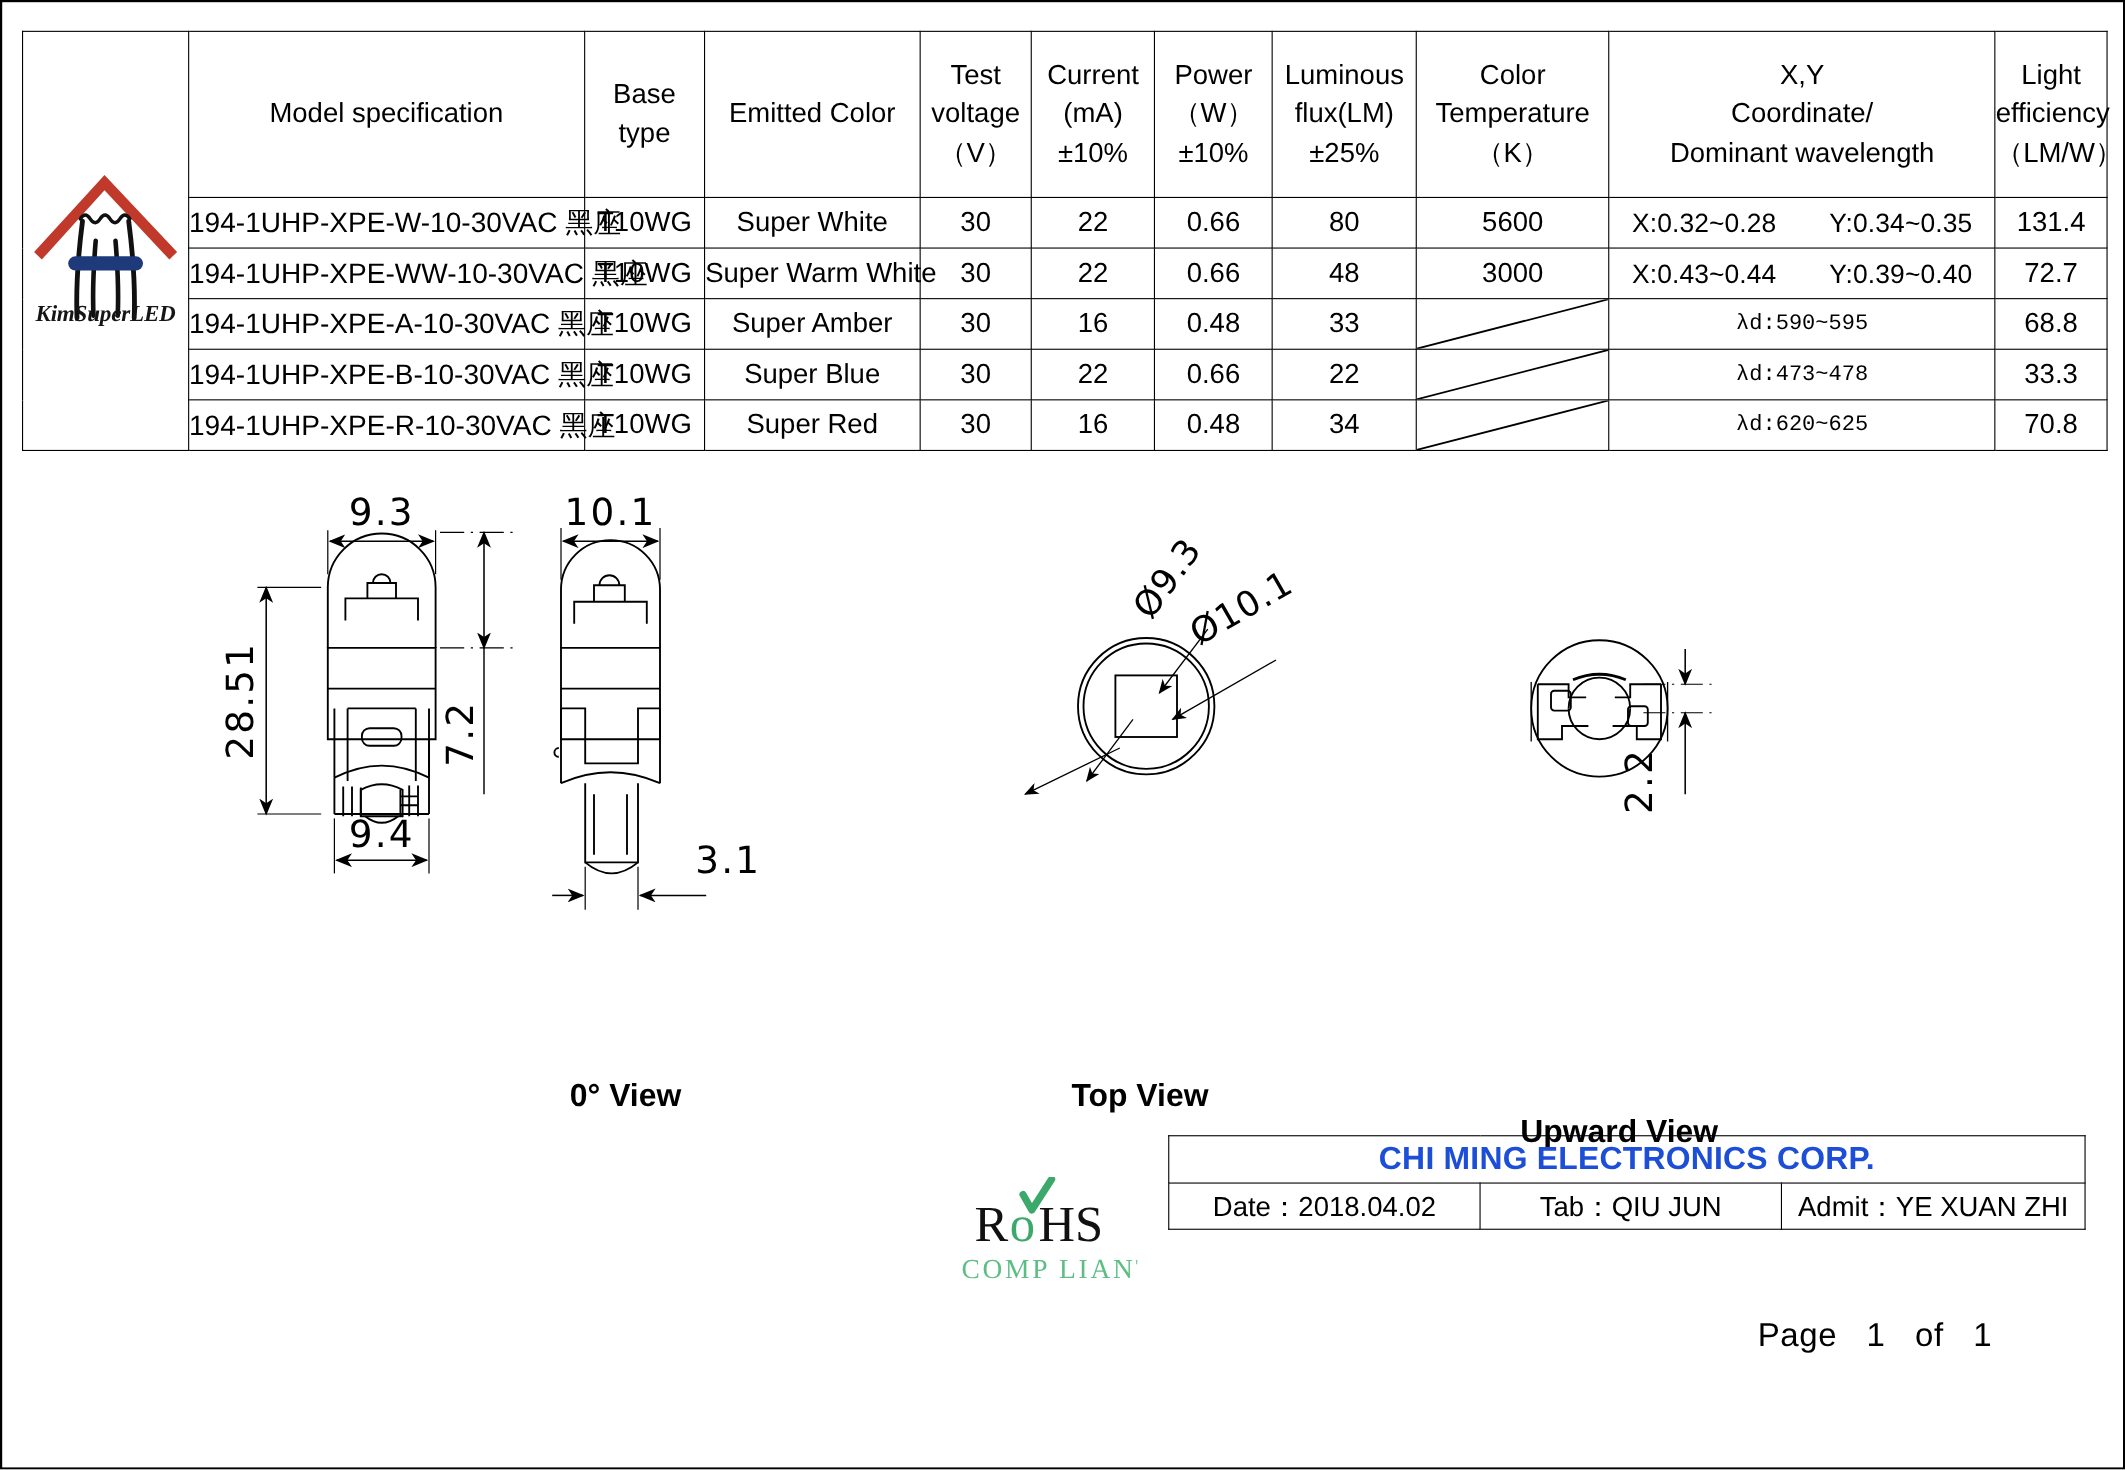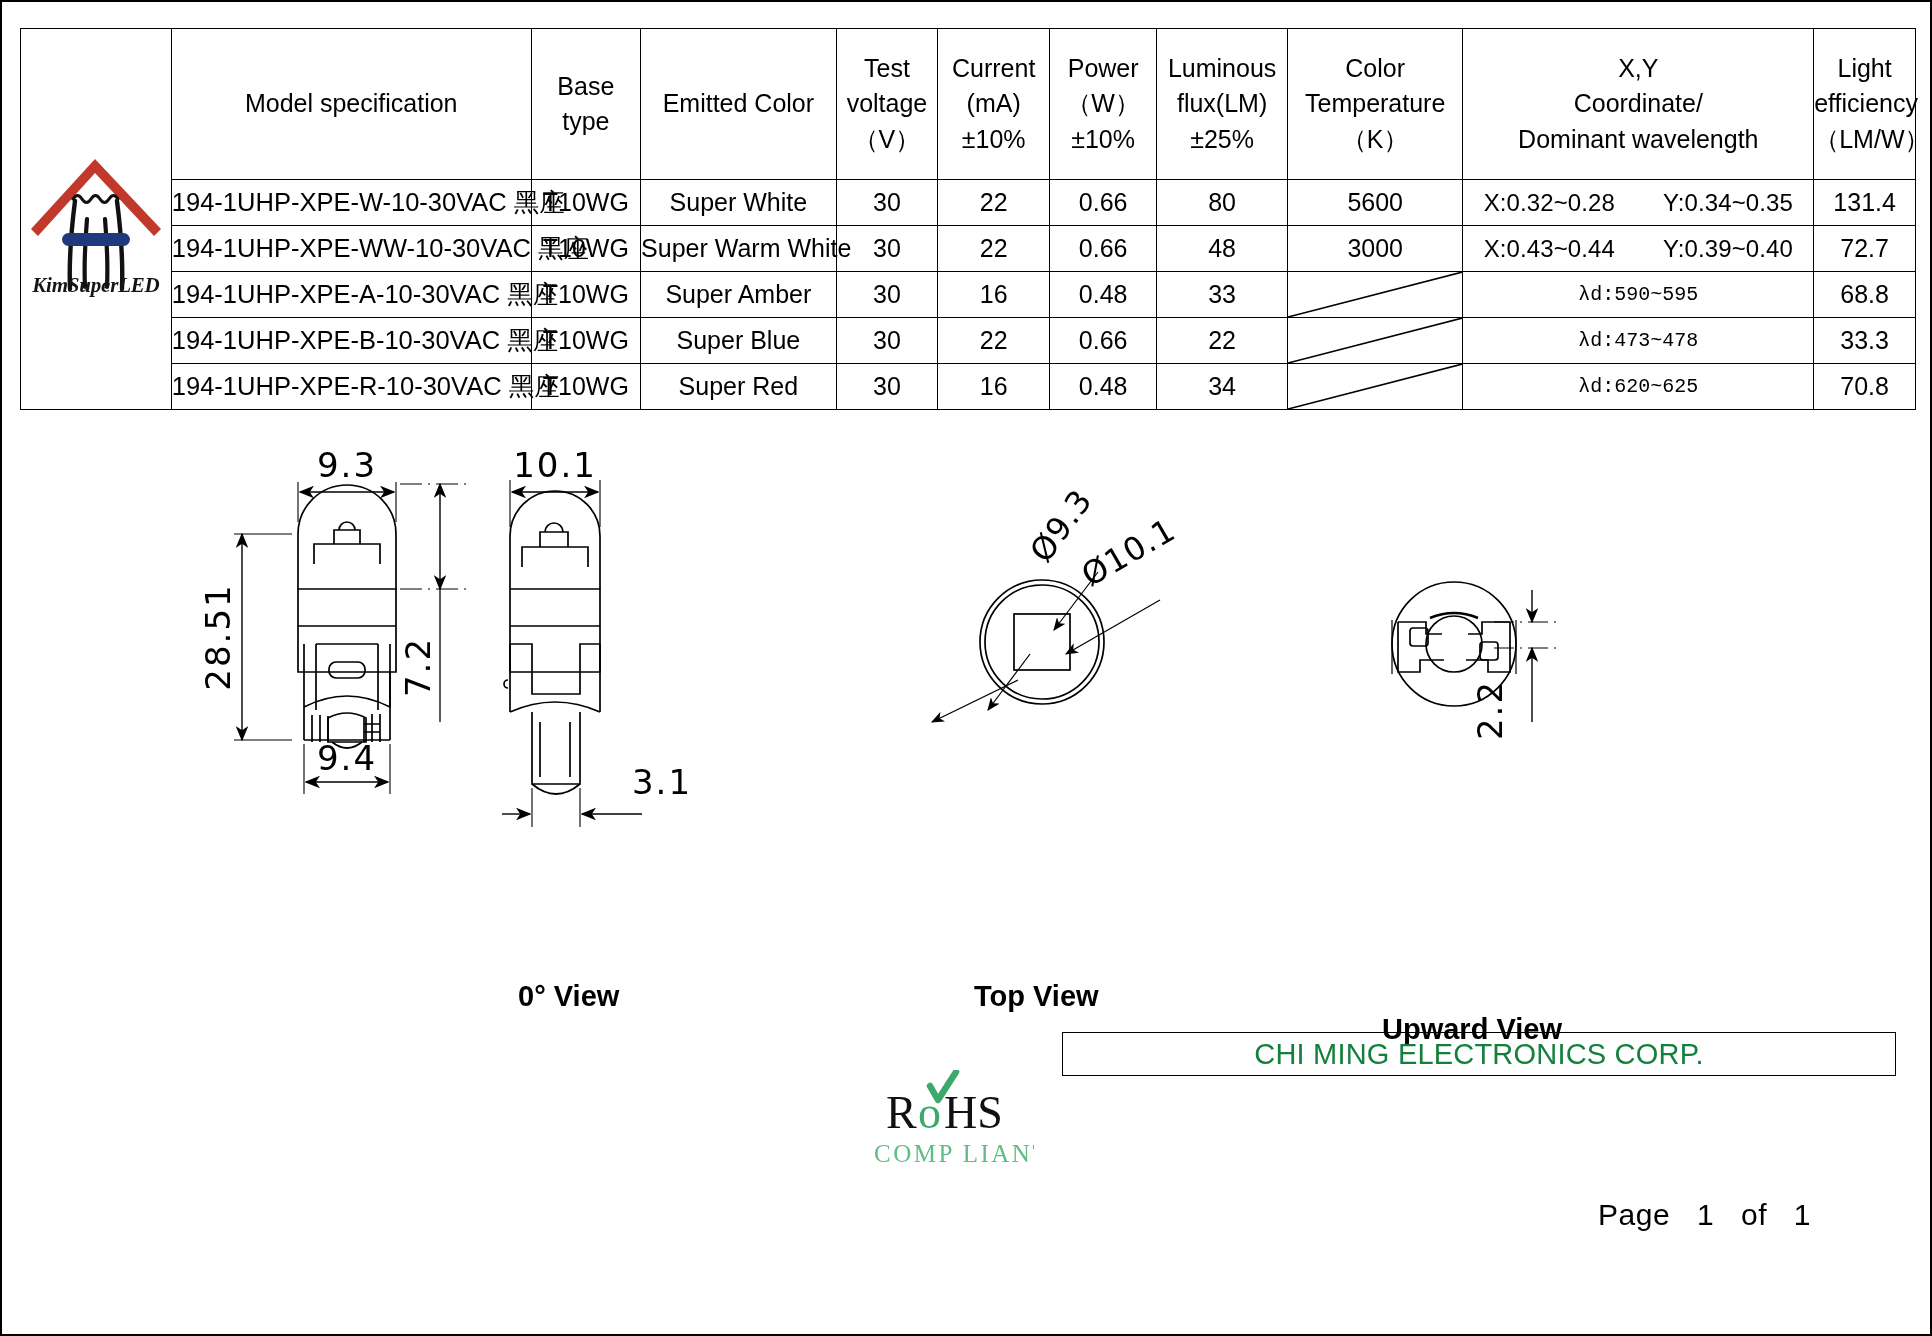--- a/index.html
+++ b/index.html
@@ -62,21 +62,21 @@
   #lbl-up{left:1380px;top:978px;margin-top:33px;}
 
   
   .rohs{position:absolute;left:872px;top:1068px;width:160px;height:110px;}
   .rohs svg{display:block;}
 
   
   .title-block{position:absolute;left:1060px;top:1030px;width:833px;}
   table.tb{border-collapse:collapse;table-layout:fixed;width:833px;}
   table.tb td{border:1.9px solid #000;text-align:center;vertical-align:middle;padding:0;}
-  .tb-company{height:42px;color:#15803d;font-size:29px;font-weight:400;letter-spacing:.2px;}
+  .tb-company{height:42px;color:#1d4ed8;font-size:29px;font-weight:700;letter-spacing:.2px;}
   .tb-row{height:41px;font-size:25px;}
   .tb-left{text-align:center;}
 
   
   .page-foot{
     position:absolute;left:1596px;top:1196px;
     font-size:30px;white-space:nowrap;letter-spacing:.5px;
   }
   .page-foot span{margin:0 9px;}
   .page-foot span:first-child{margin-left:0;}
@@ -364,20 +364,25 @@
     <table class="tb">
       <colgroup>
         <col style="width:283px">
           <col style="width:274px">
           <col style="width:276px">
       </colgroup>
       <tbody>
         <tr>
           <td class="tb-company" colspan="3">CHI MING ELECTRONICS CORP.</td>
         </tr>
+        <tr>
+          <td class="tb-row">Date：2018.04.02</td>
+          <td class="tb-row">Tab：QIU JUN</td>
+          <td class="tb-row">Admit：YE XUAN ZHI</td>
+        </tr>
       </tbody>
     </table>
   </div>
 
   <div class="page-foot">
     <span>Page</span>
     <span>1</span>
     <span>of</span>
     <span>1</span>
   </div>

